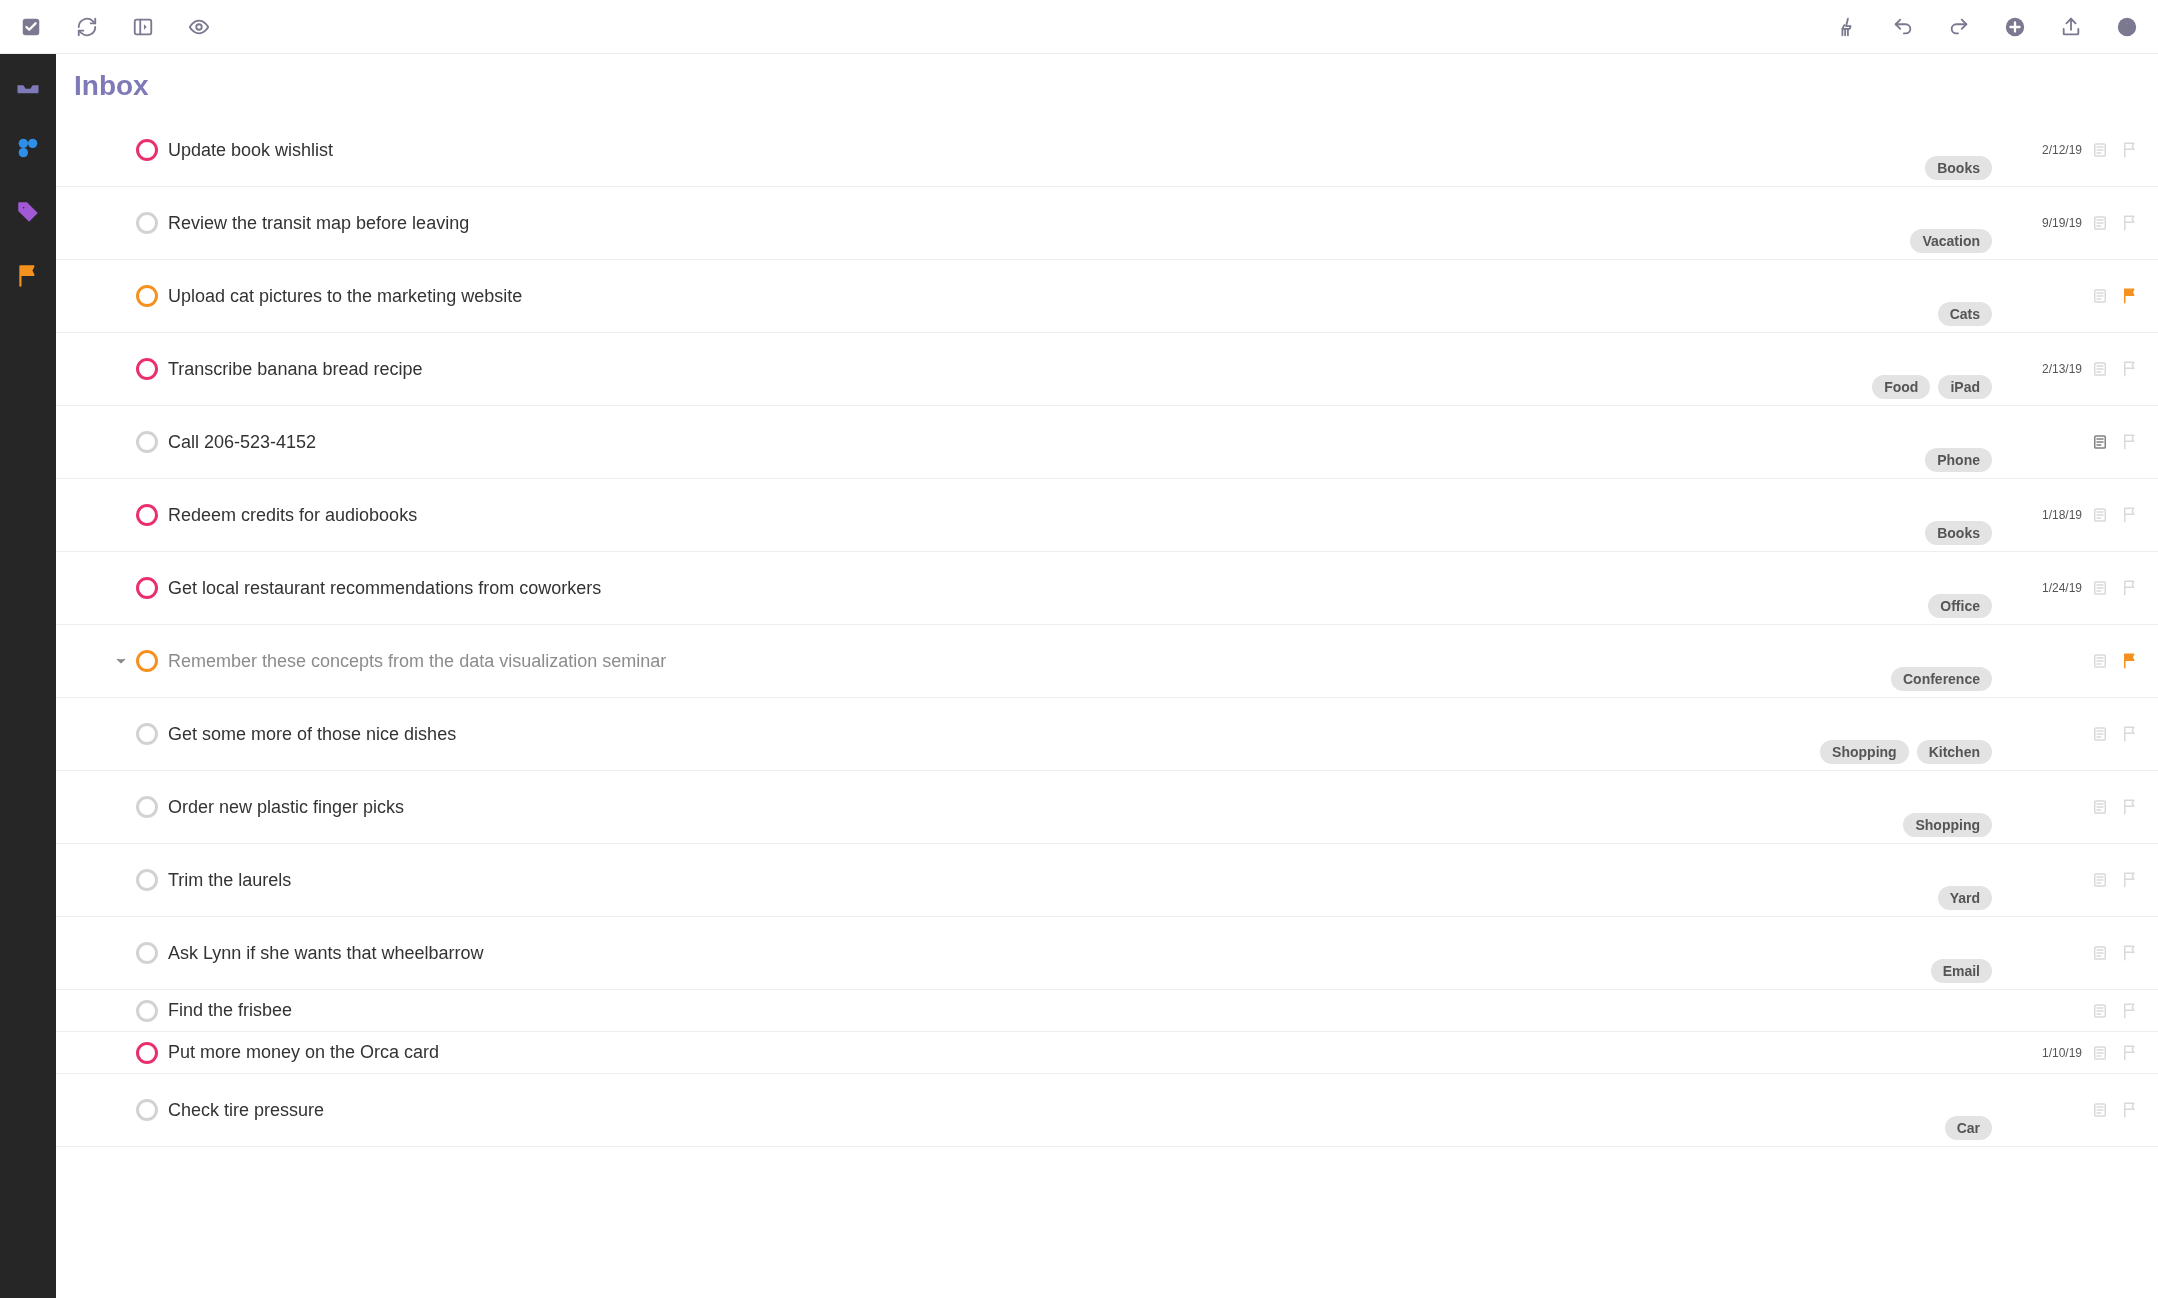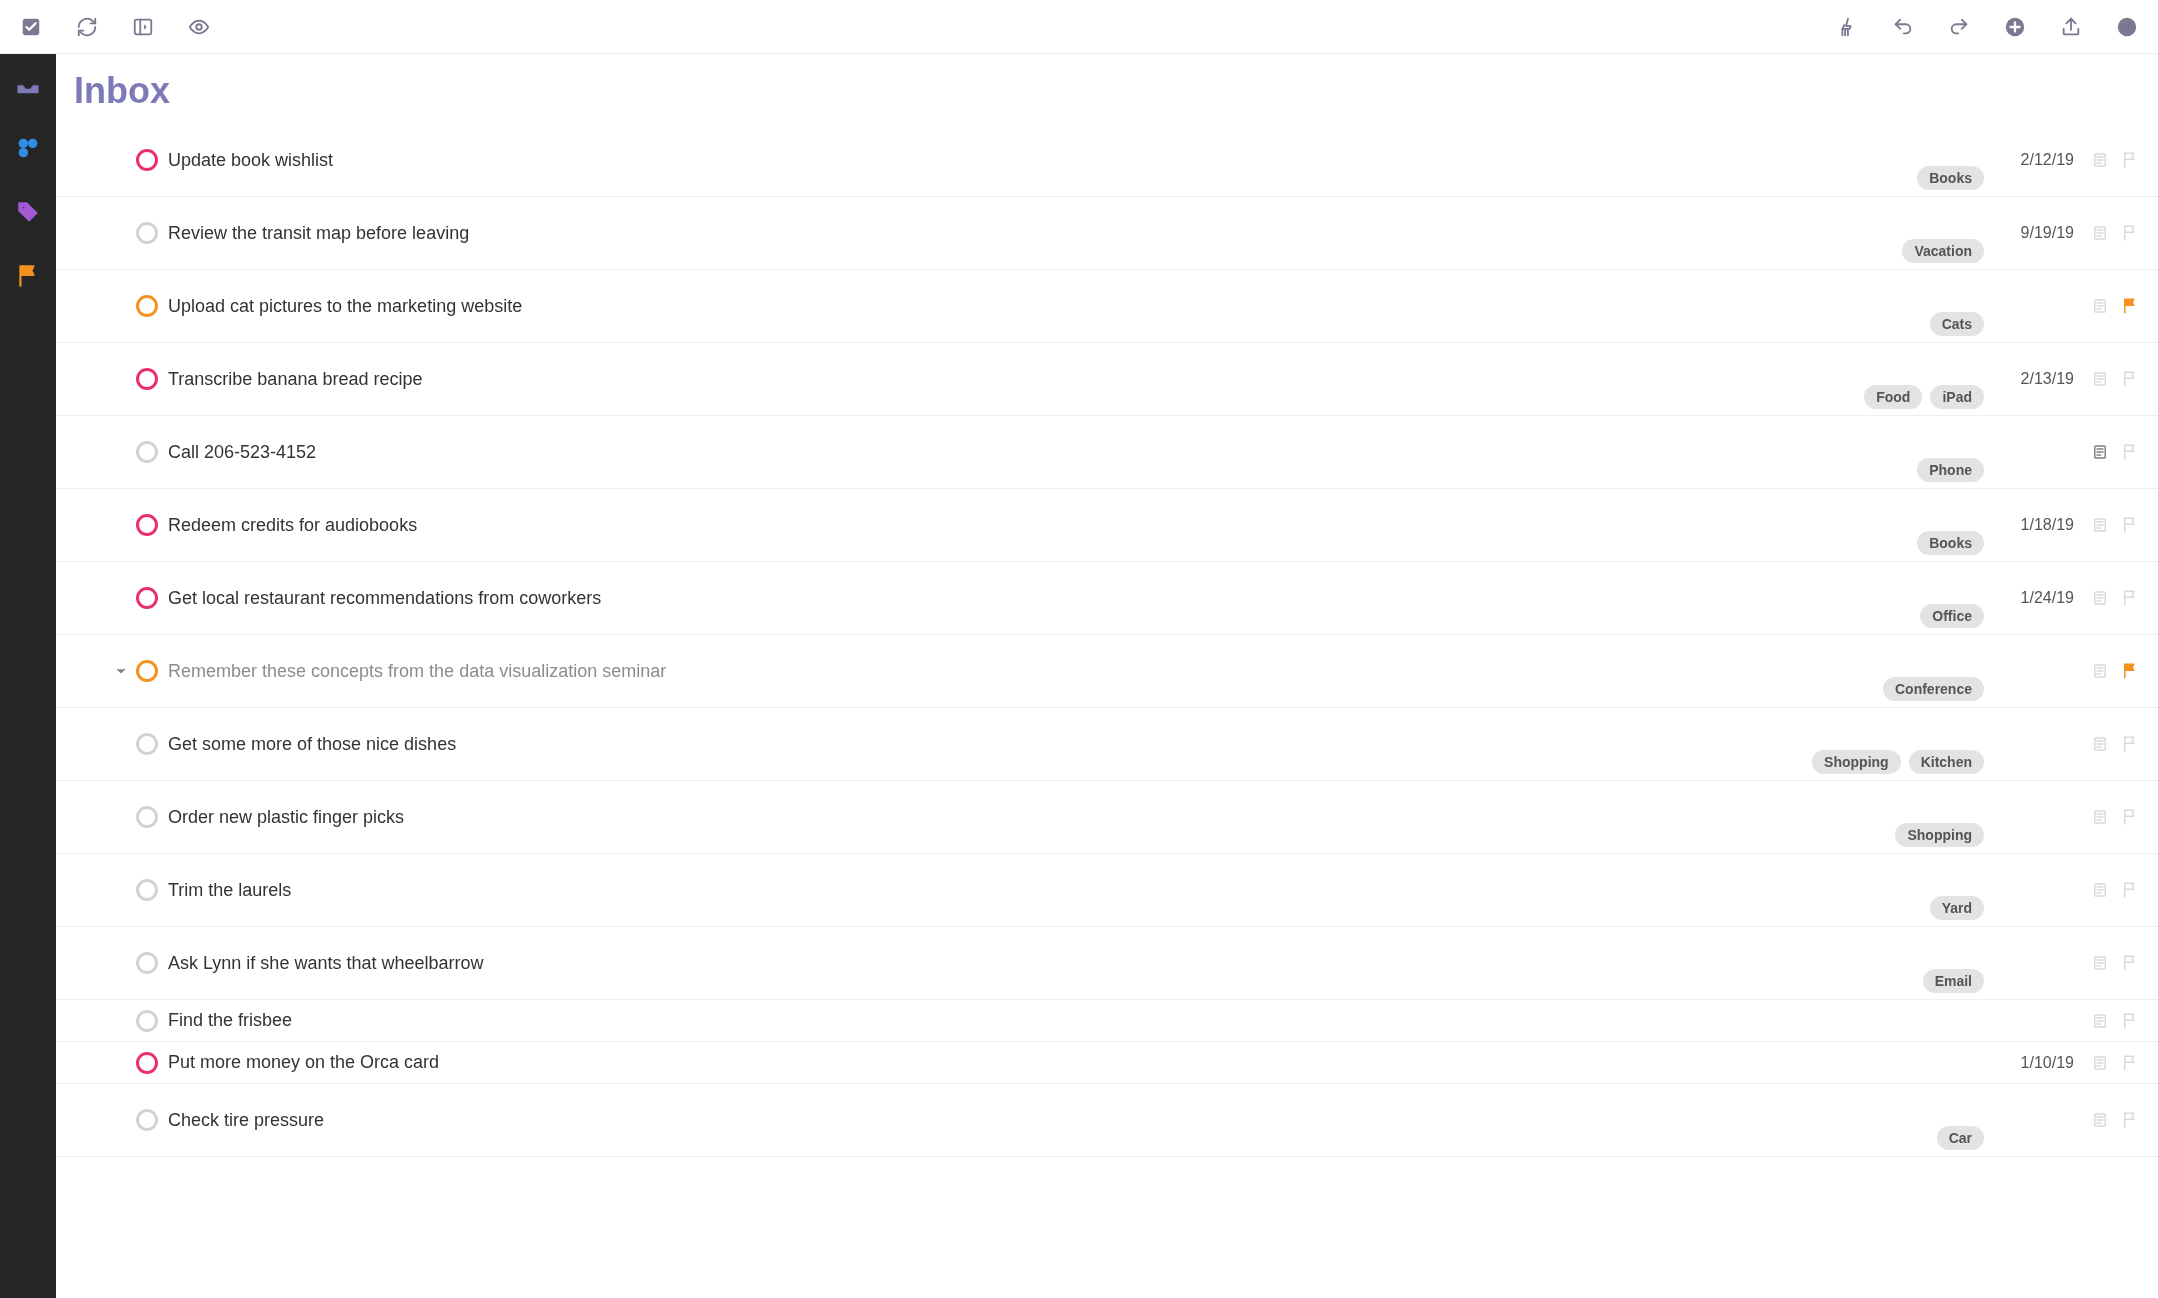--- a/index.html
+++ b/index.html
@@ -38,21 +38,21 @@
     width:40px; height:40px;
     display:flex; align-items:center; justify-content:center;
     cursor:pointer; border-radius:6px;
   }
   .sidebar-btn svg { display:block; }
   .main {
     flex:1; overflow-y:auto;
     padding: 12px 0 40px 0;
   }
   .page-title {
-    font-size: 36px;
+    font-size: 28px;
     font-weight: 700;
     color:#7e7ab8;
     padding: 4px 20px 12px 18px;
   }
   .task-row {
     display:flex; align-items:center;
     border-bottom:1px solid #eee;
     padding: 6px 18px 6px 0;
     min-height: 42px;
   }
@@ -97,23 +97,23 @@
     font-size:14px;
     font-weight:600;
     padding:4px 12px;
     border-radius: 14px;
     white-space:nowrap;
     margin-top:36px;
   }
   .date {
     width: 70px;
     text-align:right;
-    font-size:16px;
+    font-size:12px;
     color:#555;
-    margin-right:16px;
+    margin-right:8px;
   }
   .note-icon {
     width:20px; height:20px;
     display:flex; align-items:center; justify-content:center;
     margin-right:10px;
     cursor:pointer;
   }
   .flag-icon {
     width:20px; height:20px;
     display:flex; align-items:center; justify-content:center;

